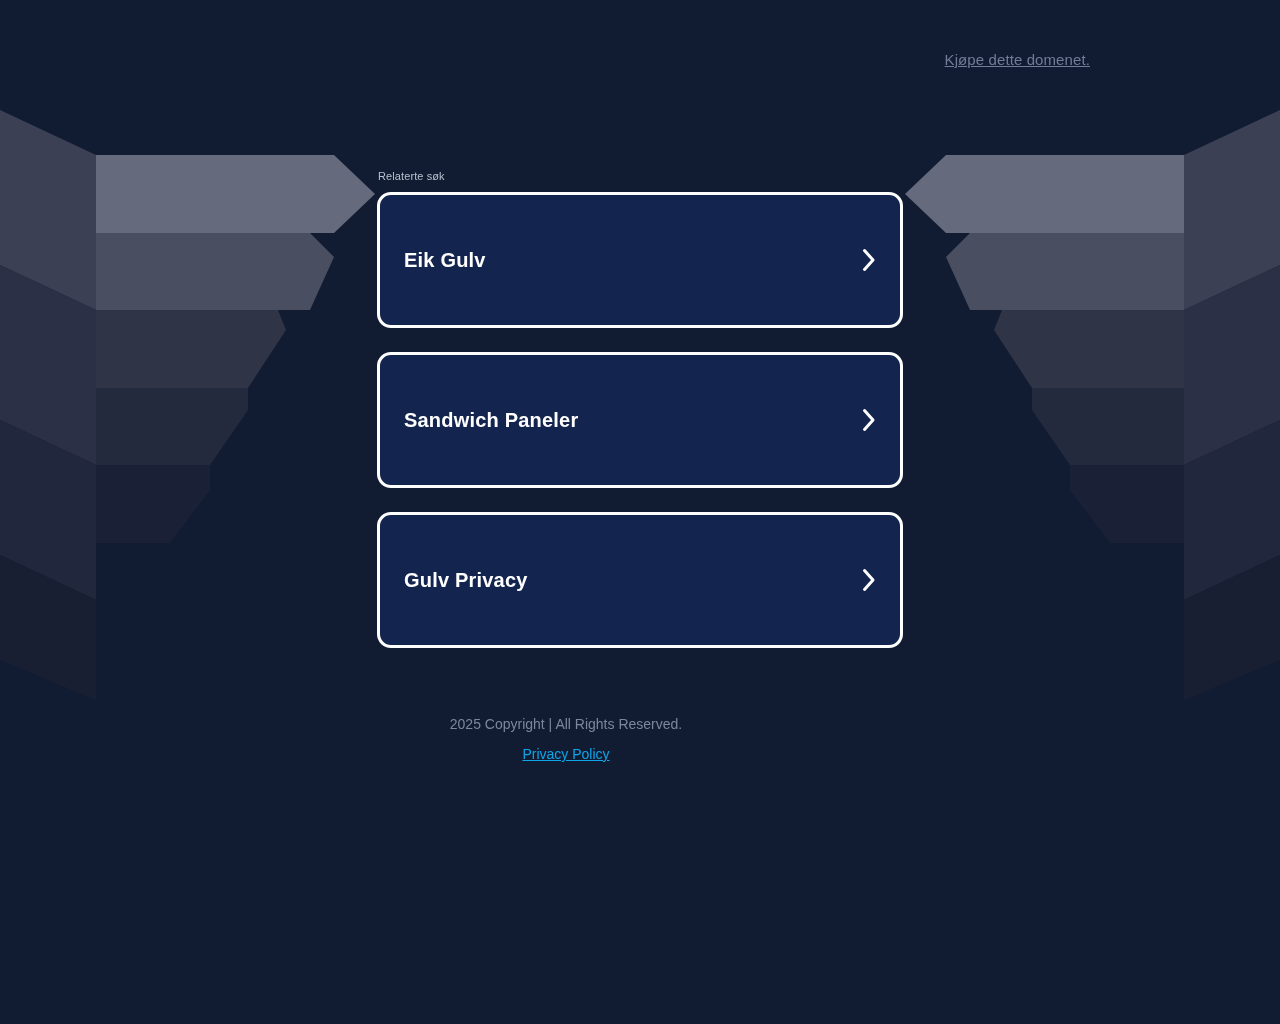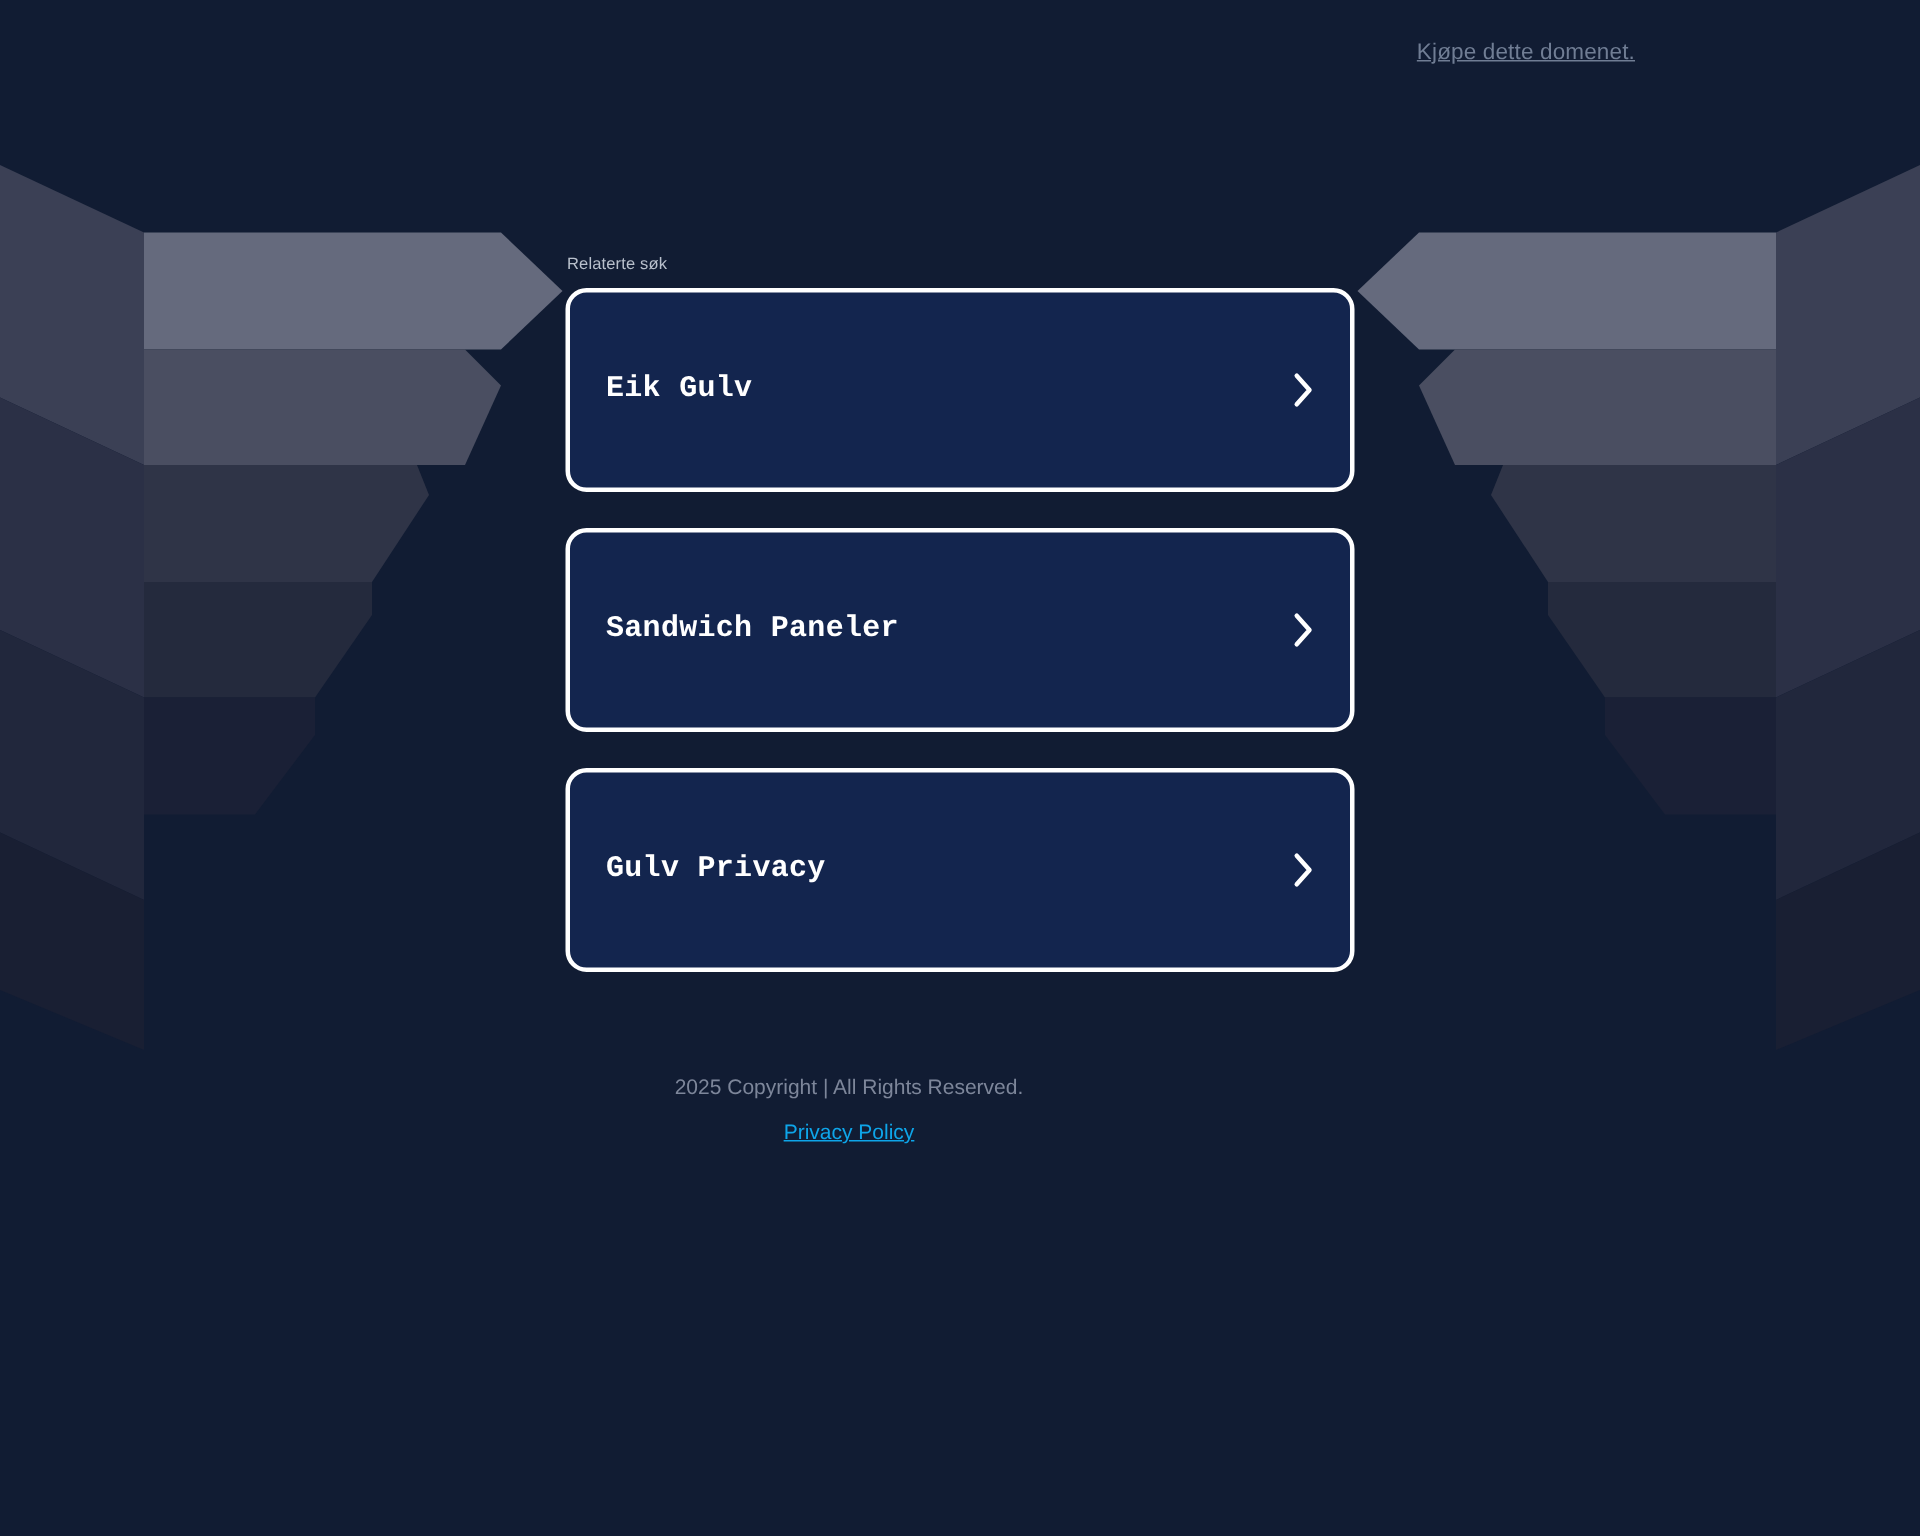--- a/index.html
+++ b/index.html
@@ -27,21 +27,21 @@
   }
 
   
   .topbar {
     position: absolute;
     top: 0; left: 0;
     width: 1280px;
     height: 68px;
     z-index: 3;
     display: flex;
-    align-items: center;
+    align-items: flex-end;
     justify-content: flex-end;
     box-sizing: border-box;
     padding-right: 190px;
   }
   .buy-link {
     color: #707d94;
     font-size: 15px;
     text-decoration: underline;
     letter-spacing: .1px;
     cursor: pointer;
@@ -75,21 +75,20 @@
     height: 136px;
     background: #13254e;
     border: 3px solid #ffffff;
     border-radius: 14px;
     display: flex;
     align-items: center;
     justify-content: space-between;
     padding: 0 22px 0 24px;
     cursor: pointer;
     text-decoration: none;
-    font-family: Liberation Mono, monospace;
   }
   .card-title {
     color: #ffffff;
     font-size: 20px;
     font-weight: bold;
     letter-spacing: .2px;
     line-height: 24px;
   }
   .chev {
     width: 18px;

